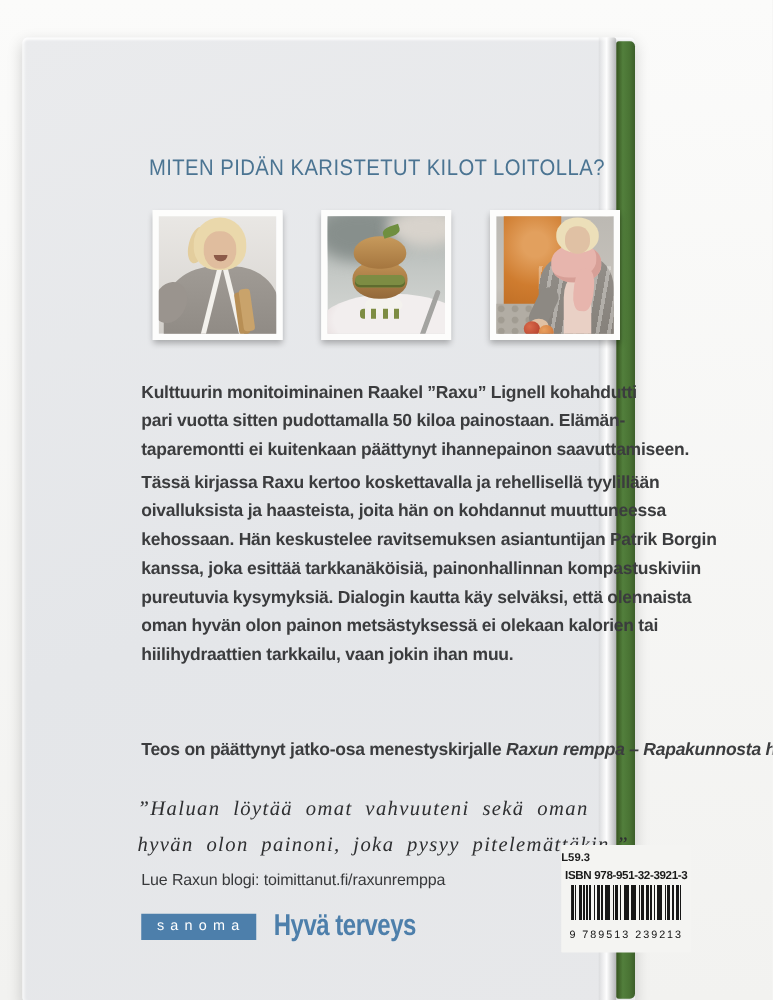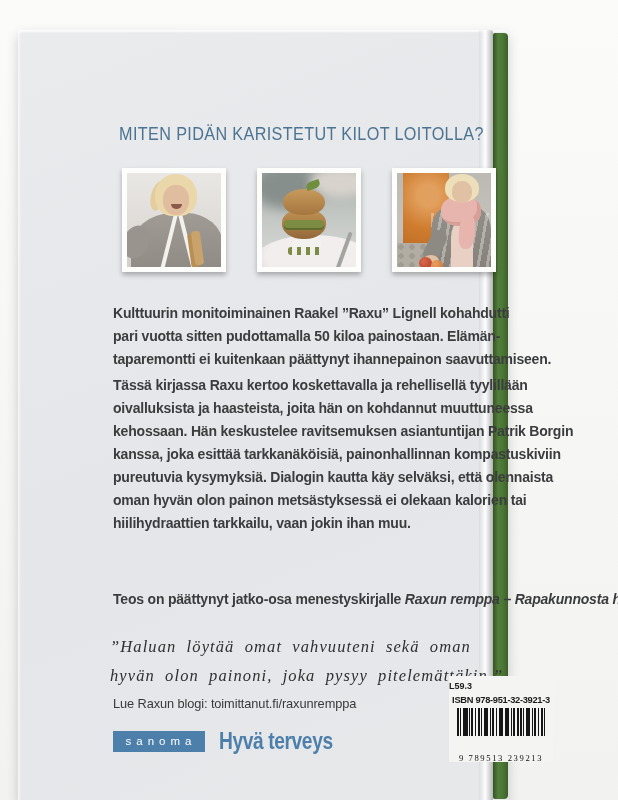--- a/index.html
+++ b/index.html
@@ -142,23 +142,23 @@
   .cls { font-size:9px; font-weight:bold; color:#1e1e1e; text-align:left; padding:5px 7px 0 0; }
   .isbn { font-size:9.3px; font-weight:bold; color:#1a1a1a; text-align:center; margin-top:4px; letter-spacing:-0.3px; white-space:nowrap; }
   .bars {
     margin:3px 8px 0 8px; height:28px;
     background:
       repeating-linear-gradient(90deg, #161616 0 1px, transparent 1px 3px),
       repeating-linear-gradient(90deg, #161616 0 2px, transparent 2px 7px),
       repeating-linear-gradient(90deg, transparent 0 10px, #161616 10px 11px, transparent 11px 17px);
   }
   .digits {
-    font-family:Liberation Serif, serif;
+    font-family:Liberation Sans, sans-serif;
     font-size:8.6px; color:#111; text-align:center;
-    letter-spacing:1.6px; margin-top:17px; white-space:nowrap;
+    letter-spacing:1.6px; margin-top:6px; white-space:nowrap;
   }
 </style>
 </head>
 <body>
 
 <div class="scene">
   <div class="book">
 
     <div class="hinge"></div>
     <div class="spine"></div>

